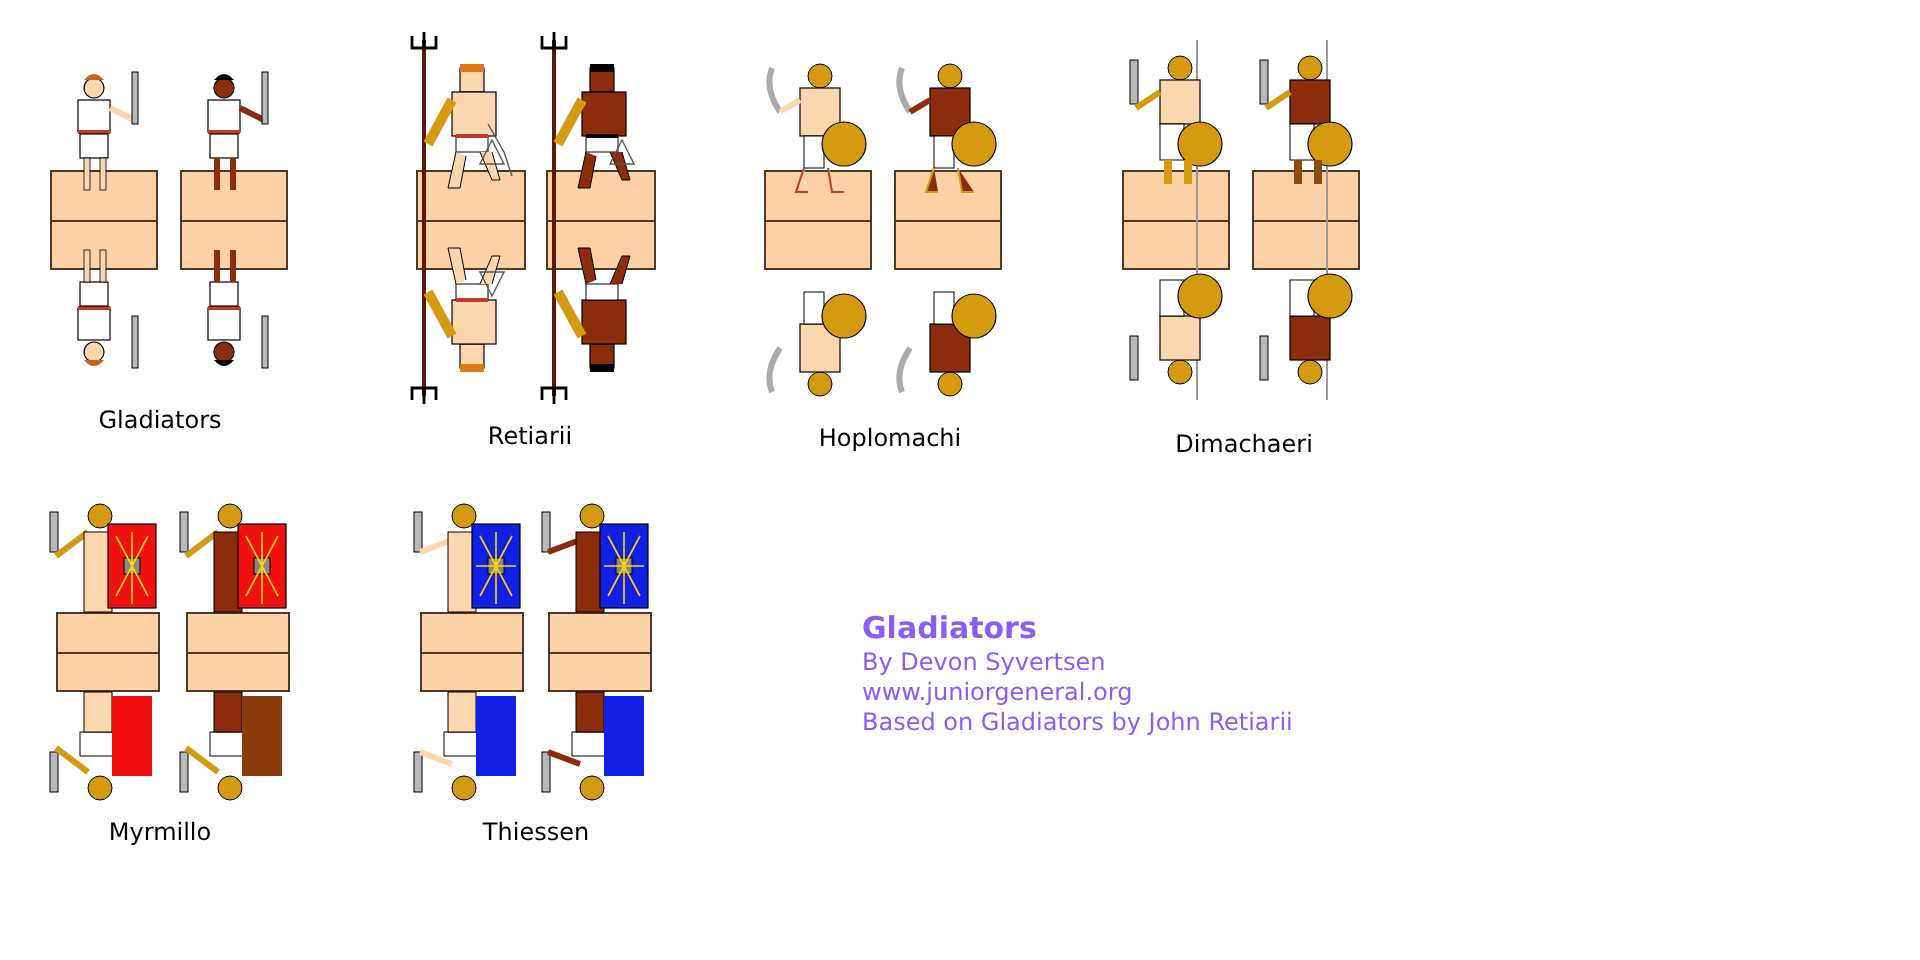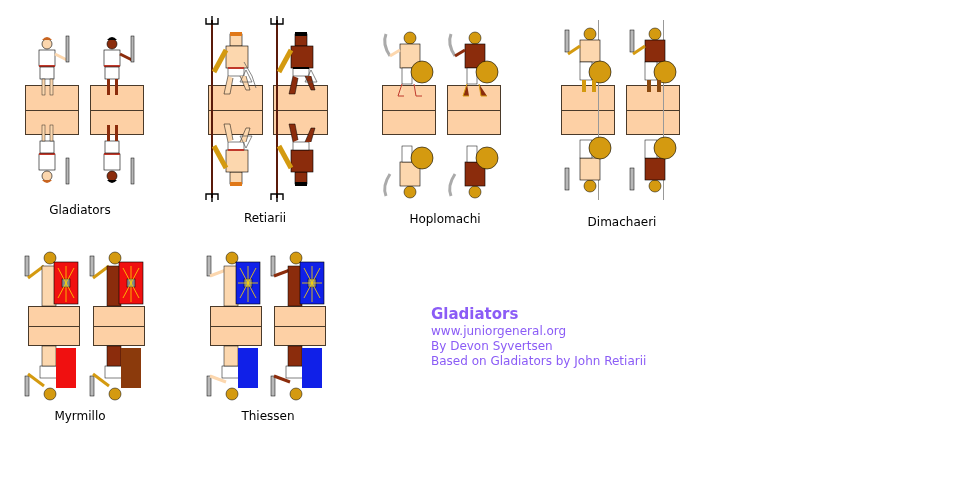--- a/index.html
+++ b/index.html
@@ -301,16 +301,16 @@
       <rect x="18" y="26" width="18" height="12" fill="#fff" stroke="#000" stroke-width="0.5"></rect>
       <rect x="20" y="38" width="14" height="20" fill="#8b2c0c" stroke="#000" stroke-width="0.5"></rect>
       <rect x="34" y="16" width="20" height="40" fill="#1020e8"></rect>
     </g>
   </svg>
   <span class="label" style="left:268px;top:409px">Thiessen</span>
 </div>
 
 <div class="credits">
   <div class="title">Gladiators</div>
+  <div class="line">By Devon Syvertsen</div>
   <div class="line">www.juniorgeneral.org</div>
-  <div class="line">By Devon Syvertsen</div>
   <div class="line">Based on Gladiators by John Retiarii</div>
 </div>
 
 </body></html>

